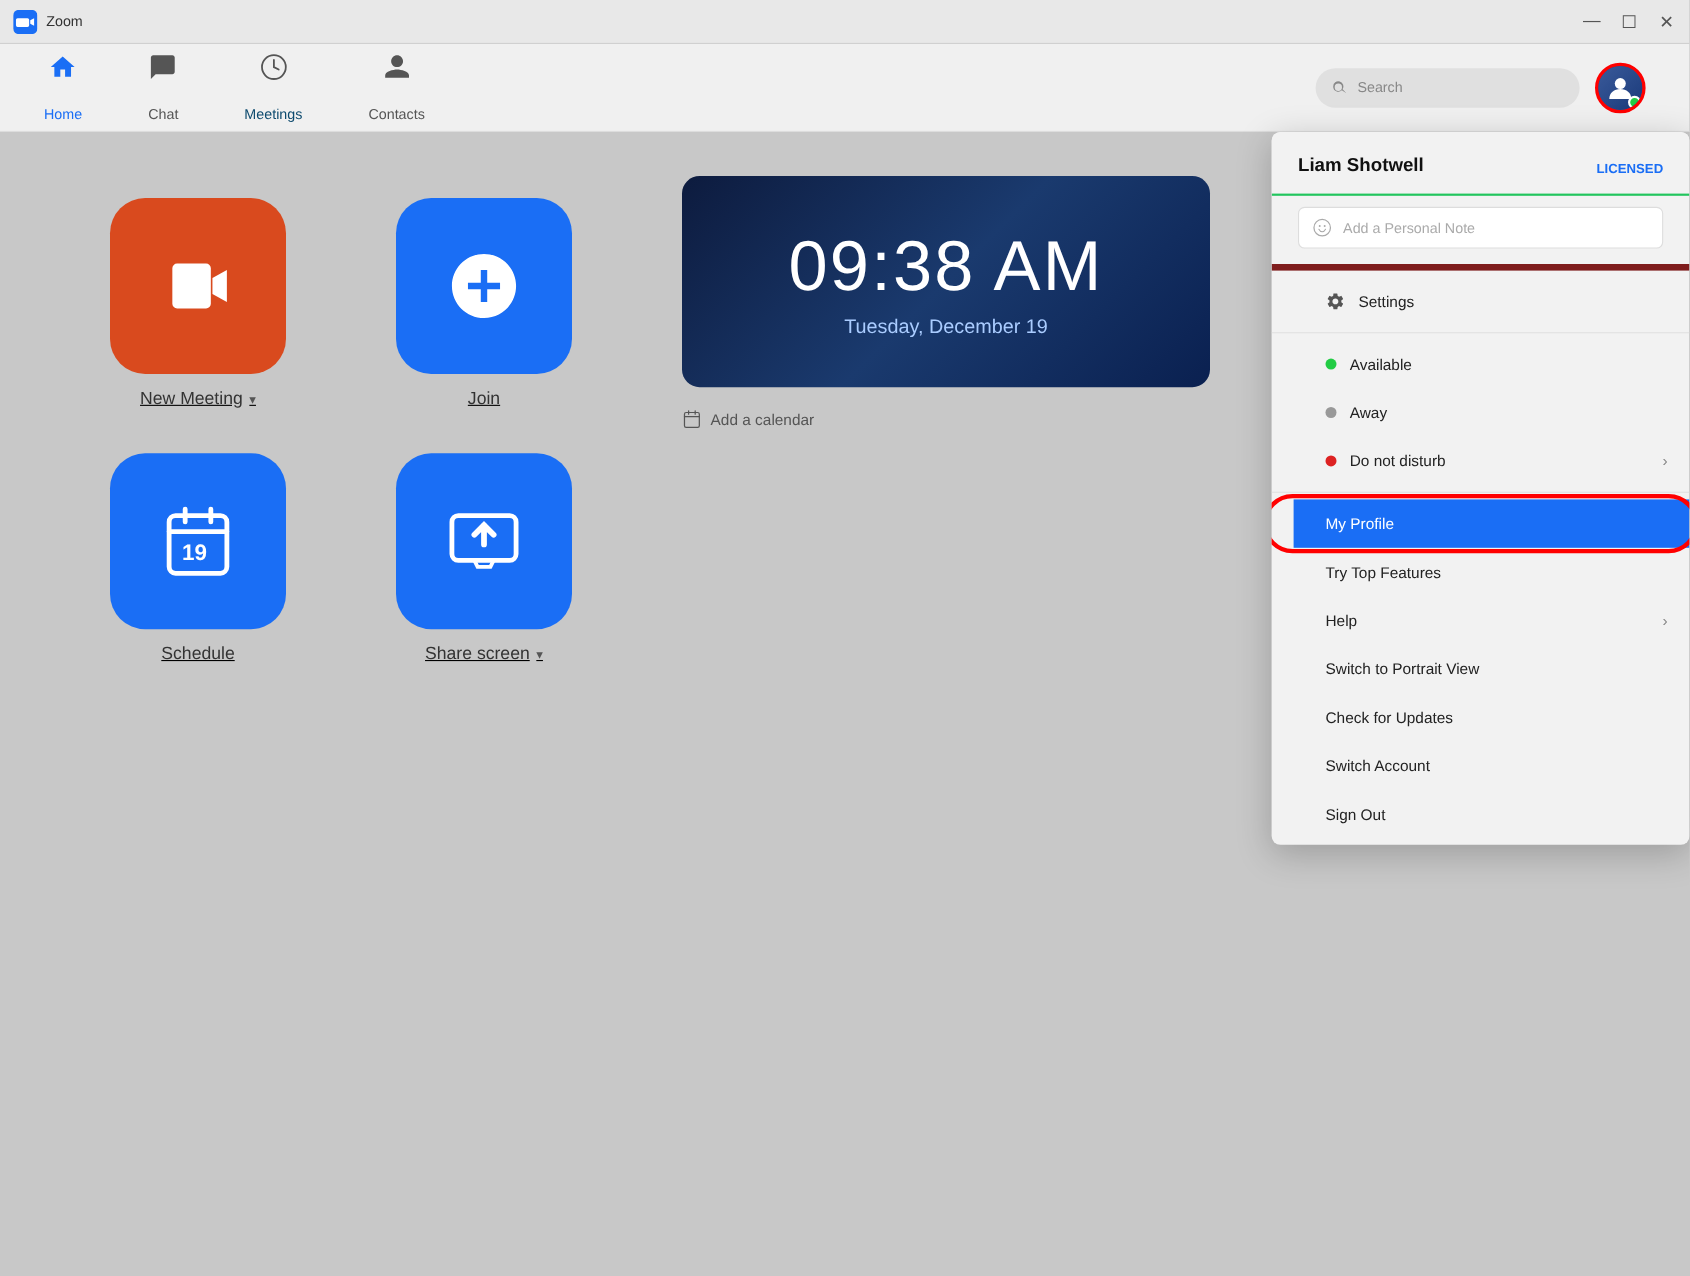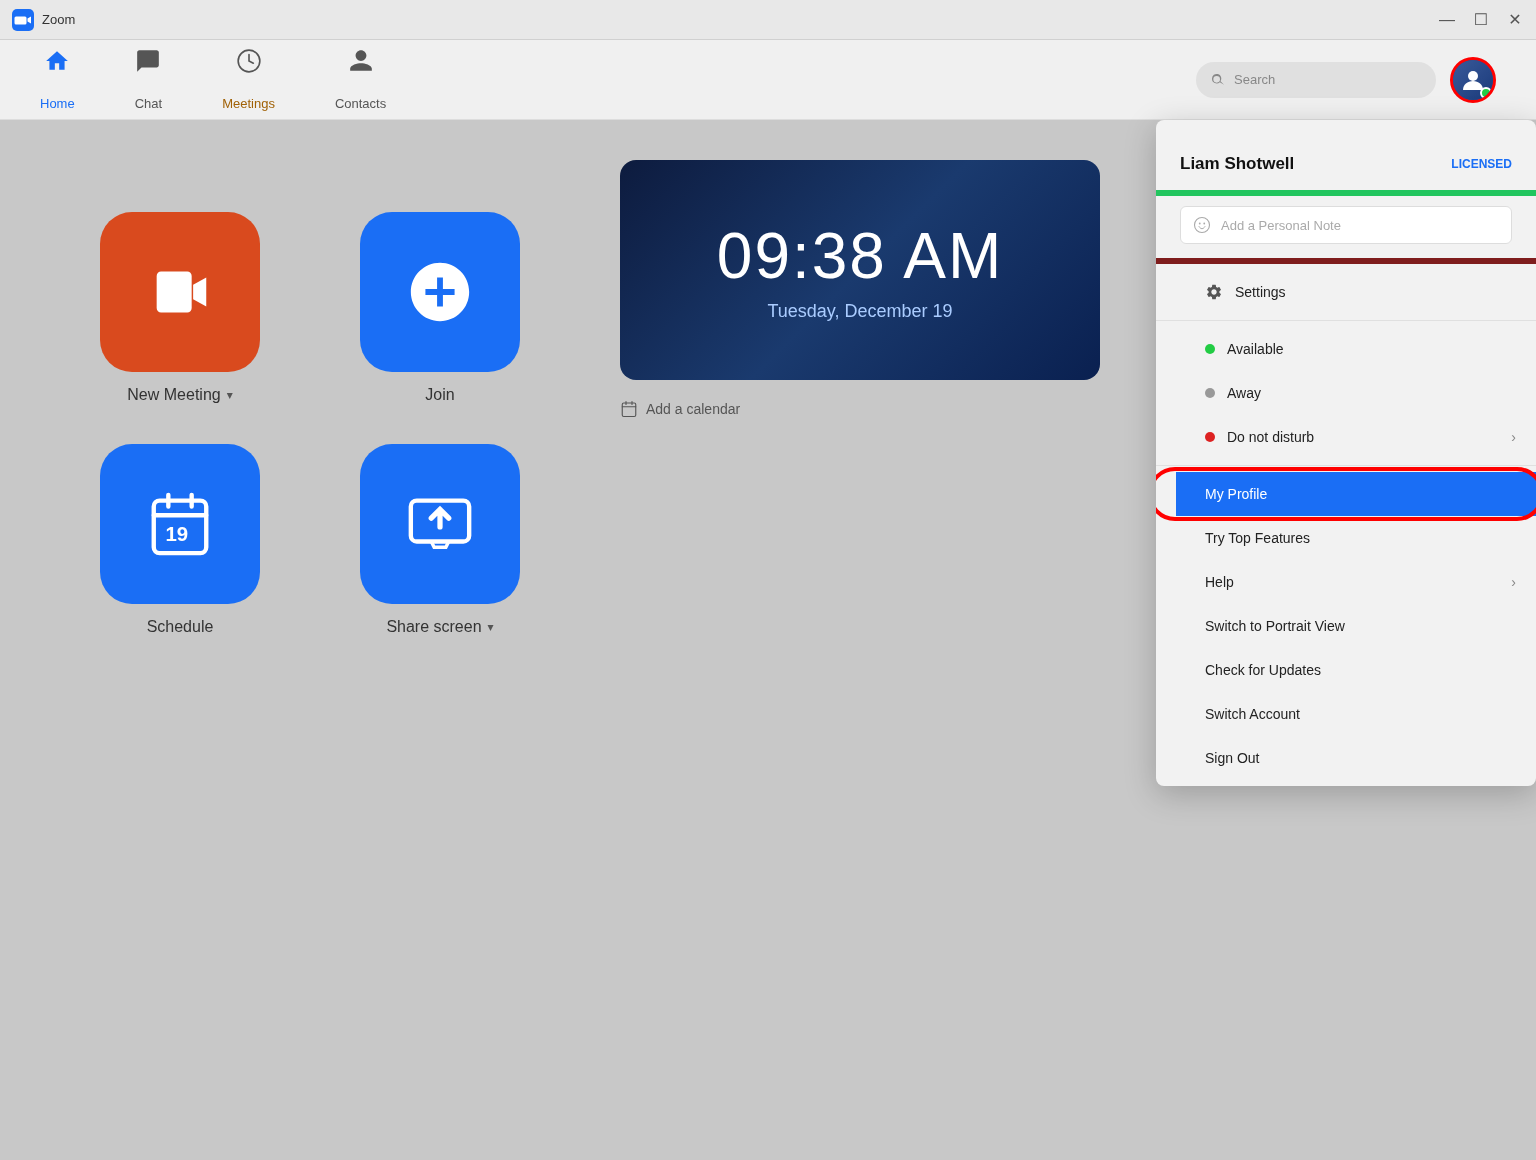--- a/index.html
+++ b/index.html
@@ -146,24 +146,25 @@
       width: 100%;
       height: calc(1160px - 40px - 80px);
       background: #c8c8c8;
       position: relative;
       display: flex;
     }
 
     
     .left-panel {
       width: 620px;
-      padding: 92px 80px;
+      padding: 60px 80px;
       display: flex;
       flex-direction: column;
       gap: 40px;
+      text-decoration: underline;
     }
     .action-grid {
       display: grid;
       grid-template-columns: 1fr 1fr;
       gap: 40px 60px;
     }
     .action-item {
       display: flex;
       flex-direction: column;
       align-items: center;
@@ -197,21 +198,21 @@
     
     .right-panel {
       flex: 1;
       display: flex;
       flex-direction: column;
       padding: 40px 20px 40px 0;
       gap: 20px;
     }
     .clock-widget {
       width: 480px;
-      height: 220px;
+      height: 192px;
       background: linear-gradient(135deg, #0d1b3e 0%, #1a3a6e 50%, #0a2050 100%);
       border-radius: 16px;
       display: flex;
       flex-direction: column;
       align-items: center;
       justify-content: center;
       color: white;
     }
     .clock-time {
       font-size: 64px;
@@ -243,24 +244,23 @@
       box-shadow: 0 8px 32px rgba(0,0,0,0.22);
       z-index: 100;
       overflow: hidden;
     }
 
     
     .profile-header {
       background: #f2f2f2;
       padding: 20px 24px 16px;
       display: flex;
-      align-items: center;
+      align-items: flex-end;
       justify-content: space-between;
-      border-bottom: 6px solid #22c55e;
-      margin-top: 14px;
+      border-bottom: 2px solid #22c55e;
     }
     .profile-name {
       font-size: 17px;
       font-weight: 600;
       color: #111;
     }
     .licensed-badge {
       font-size: 12px;
       font-weight: 700;
       color: #1a6ef5;
@@ -369,21 +369,21 @@
       <span style="color:#555;font-size:13px;">Chat</span>
     </div>
 
     <div class="nav-tab">
       <span class="nav-tab-icon">
         <svg width="26" height="26" viewBox="0 0 24 24" fill="#555">
             <circle cx="12" cy="12" r="10" stroke="#555" stroke-width="1.5" fill="none"></circle>
             <path d="M12 6v6l4 2" stroke="#555" stroke-width="1.5" stroke-linecap="round" fill="none"></path>
           </svg>
       </span>
-      <span style="color:#a16207;font-size:13px;">Meetings</span>
+      <span style="color:#0c4a6e;font-size:13px;">Meetings</span>
     </div>
 
     <div class="nav-tab">
       <span class="nav-tab-icon">
         <svg width="26" height="26" viewBox="0 0 24 24" fill="#555">
             <path d="M12 12c2.7 0 5-2.3 5-5s-2.3-5-5-5-5 2.3-5 5 2.3 5 5 5zm0 2c-3.3 0-10 1.7-10 5v2h20v-2c0-3.3-6.7-5-10-5z"></path>
           </svg>
       </span>
       <span style="color:#555;font-size:13px;">Contacts</span>
     </div>

